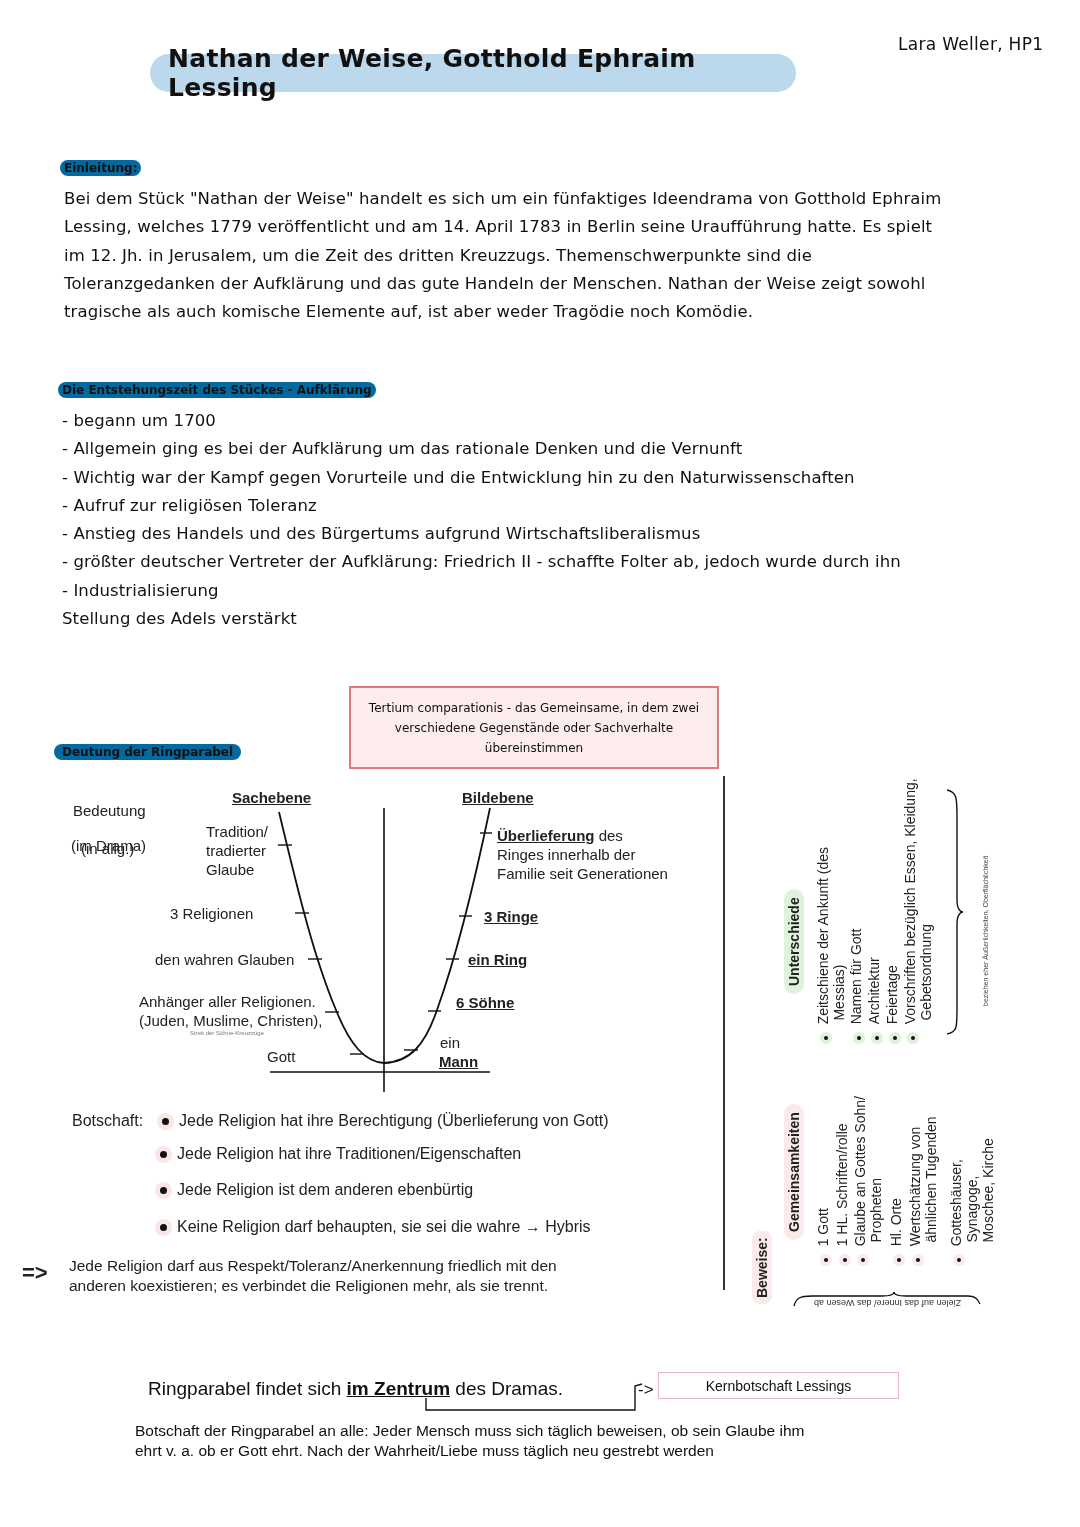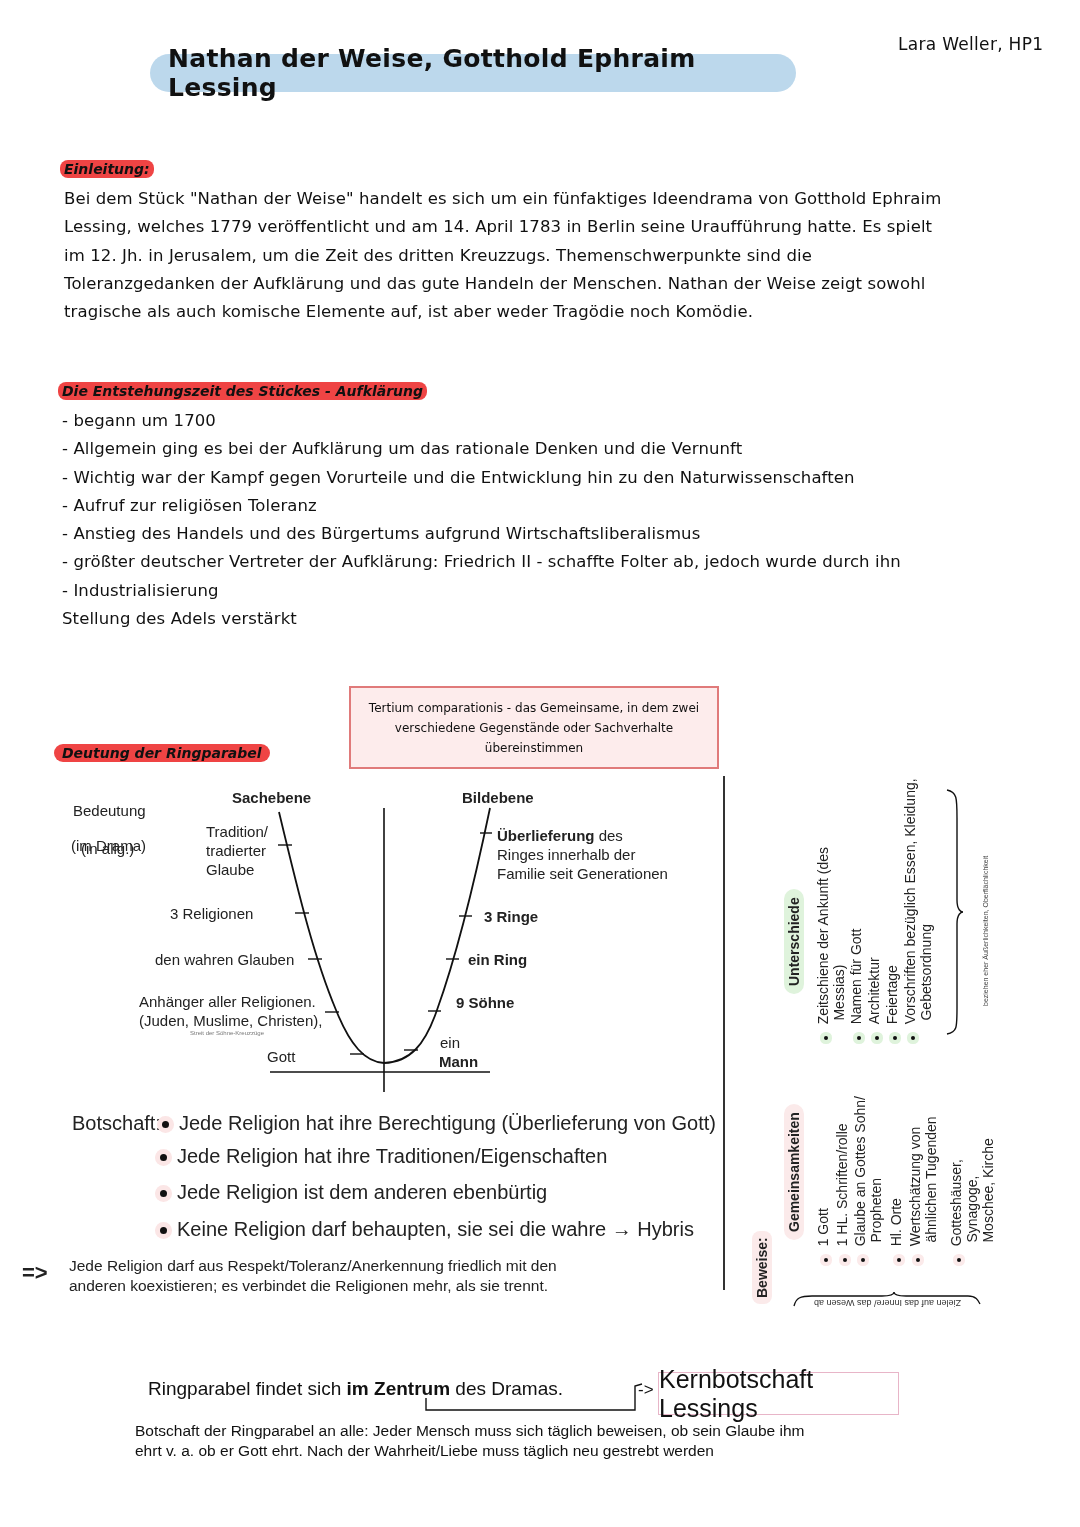--- a/index.html
+++ b/index.html
@@ -9,45 +9,44 @@
   }
   .hand { font-family:"DejaVu Sans", sans-serif; }
   .abs { position:absolute; }
   #author { left:898px; top:34px; font-size:17px; letter-spacing:0.3px; }
   #title-pill {
     left:150px; top:54px; width:646px; height:38px; border-radius:19px;
     background:#bcd8ec; display:flex; align-items:center; padding-left:18px; box-sizing:border-box;
   }
   #title-pill span { font-size:25px; font-weight:bold; letter-spacing:0.3px; }
   .heading {
-    background:#ef4444; border-radius:8px; padding:1px 4px; font-weight:bold; font-size:14px;
+    background:#0369a1; border-radius:8px; padding:1px 4px; font-weight:bold; font-size:12px;
     display:inline-block;
-    font-style:italic;
   }
   .para { font-size:16.5px; line-height:28.3px; letter-spacing:0.1px; }
   #intro-heading { left:60px; top:160px; }
   #intro-text { left:64px; top:185px; width:950px; }
   #aufk-heading { left:58px; top:382px; }
   #aufk-list { left:62px; top:407px; width:960px; list-style:none; margin:0; padding:0; }
   #tertium {
     left:349px; top:686px; width:370px; height:83px; border:2px solid #e07a7a; background:#fdecec;
     box-sizing:border-box; display:flex; align-items:center; justify-content:center; text-align:center;
     font-size:12px; line-height:20px; padding:0 10px;
   }
   #ring-heading { left:54px; top:744px; border-radius:12px; padding:1px 8px; }
   .arial { font-family:"Liberation Sans", sans-serif; }
   .lbl { position:absolute; font-family:"Liberation Sans", sans-serif; font-size:15px; color:#222; white-space:nowrap; }
-  .b { font-weight:bold; }
+  .b { font-weight:bold;text-decoration:underline; }
   #divider { left:723px; top:776px; width:2px; height:514px; background:#333; }
-  .botschaft-line { position:absolute; font-family:"Liberation Sans", sans-serif; font-size:20px; color:#222; white-space:nowrap; }
+  .botschaft-line { position:absolute; font-family:"Liberation Sans", sans-serif; font-size:16px; color:#222; white-space:nowrap; }
   .dot { display:inline-block; width:7px; height:7px; border-radius:50%; background:#111; margin-right:10px; vertical-align:middle; box-shadow:0 0 0 5px #fbe6e6; }
   .rot { position:absolute; transform-origin:0 0; transform:rotate(-90deg); font-family:"Liberation Sans", sans-serif; white-space:nowrap; color:#222; }
   .gdot { display:inline-block; width:4px; height:4px; border-radius:50%; background:#111; box-shadow:0 0 0 4px #dff3dc; }
   .pdot { display:inline-block; width:4px; height:4px; border-radius:50%; background:#111; box-shadow:0 0 0 4px #fbeaea; }
-  #kern-box { left:658px; top:1372px; width:241px; height:43px; border:1.5px solid #e8b5c8; box-sizing:border-box; display:flex; align-items:center; justify-content:center; font-family:"Liberation Sans", sans-serif; font-size:25px; }
+  #kern-box { left:658px; top:1372px; width:241px; height:27px; border:1.5px solid #e8b5c8; box-sizing:border-box; display:flex; align-items:center; justify-content:center; font-family:"Liberation Sans", sans-serif; font-size:14px; }
 </style>
 </head>
 <body>
 
 <div class="abs hand" id="author">Lara Weller, HP1</div>
 <div class="abs" id="title-pill">
   <span class="hand">Nathan der Weise, Gotthold Ephraim Lessing</span>
 </div>
 
 <div class="abs heading hand" id="intro-heading">Einleitung:</div>
@@ -119,21 +118,21 @@
 <div class="lbl" style="left:139px;top:993px;">Anhänger aller Religionen.</div>
 <div class="lbl" style="left:139px;top:1012px;">(Juden, Muslime, Christen),</div>
 <div class="lbl" style="left:190px;top:1030px;font-size:6px;color:#777;">Streit der Söhne-Kreuzzüge</div>
 <div class="lbl" style="left:267px;top:1048px;">Gott</div>
 
 <div class="lbl" style="left:497px;top:827px;"><span class="b">Überlieferung</span><span> des</span></div>
 <div class="lbl" style="left:497px;top:846px;">Ringes innerhalb der</div>
 <div class="lbl" style="left:497px;top:865px;">Familie seit Generationen</div>
 <div class="lbl b" style="left:484px;top:908px;">3 Ringe</div>
 <div class="lbl b" style="left:468px;top:951px;">ein Ring</div>
-<div class="lbl b" style="left:456px;top:994px;">9 Söhne</div>
+<div class="lbl b" style="left:456px;top:994px;">6 Söhne</div>
 <div class="lbl" style="left:440px;top:1034px;">ein</div>
 <div class="lbl b" style="left:439px;top:1053px;">Mann</div>
 
 <div class="botschaft-line" style="left:72px;top:1112px;">Botschaft:</div>
 <div class="botschaft-line" style="left:162px;top:1112px;"><span class="dot"></span><span>Jede Religion hat ihre Berechtigung (Überlieferung von Gott)</span></div>
 <div class="botschaft-line" style="left:160px;top:1145px;"><span class="dot"></span><span>Jede Religion hat ihre Traditionen/Eigenschaften</span></div>
 <div class="botschaft-line" style="left:160px;top:1181px;"><span class="dot"></span><span>Jede Religion ist dem anderen ebenbürtig</span></div>
 <div class="botschaft-line" style="left:160px;top:1218px;"><span class="dot"></span><span>Keine Religion darf behaupten, sie sei die wahre → Hybris</span></div>
 
 <div class="botschaft-line" style="left:22px;top:1260px;font-size:22px;font-weight:bold;">=&gt;</div>

